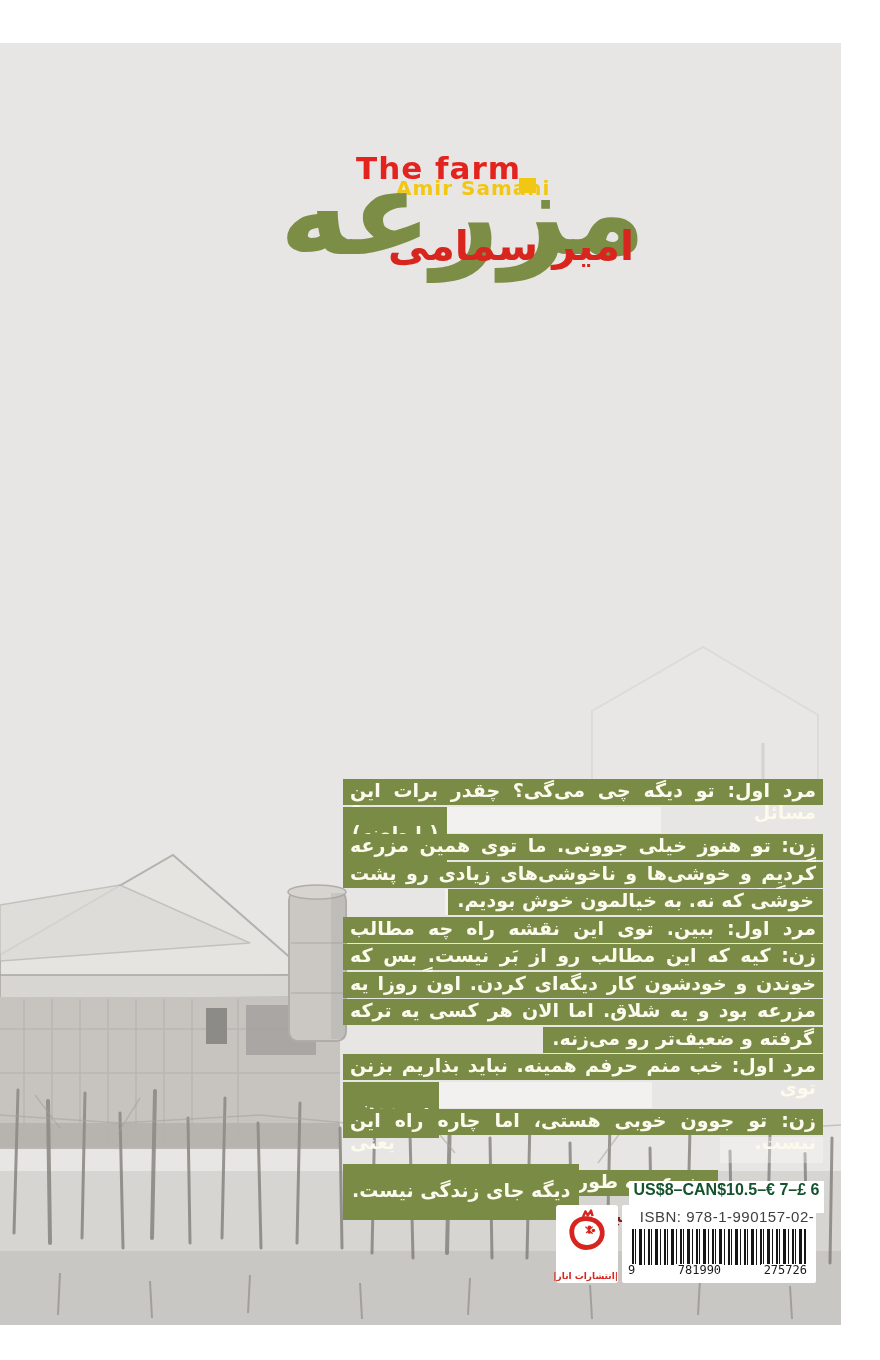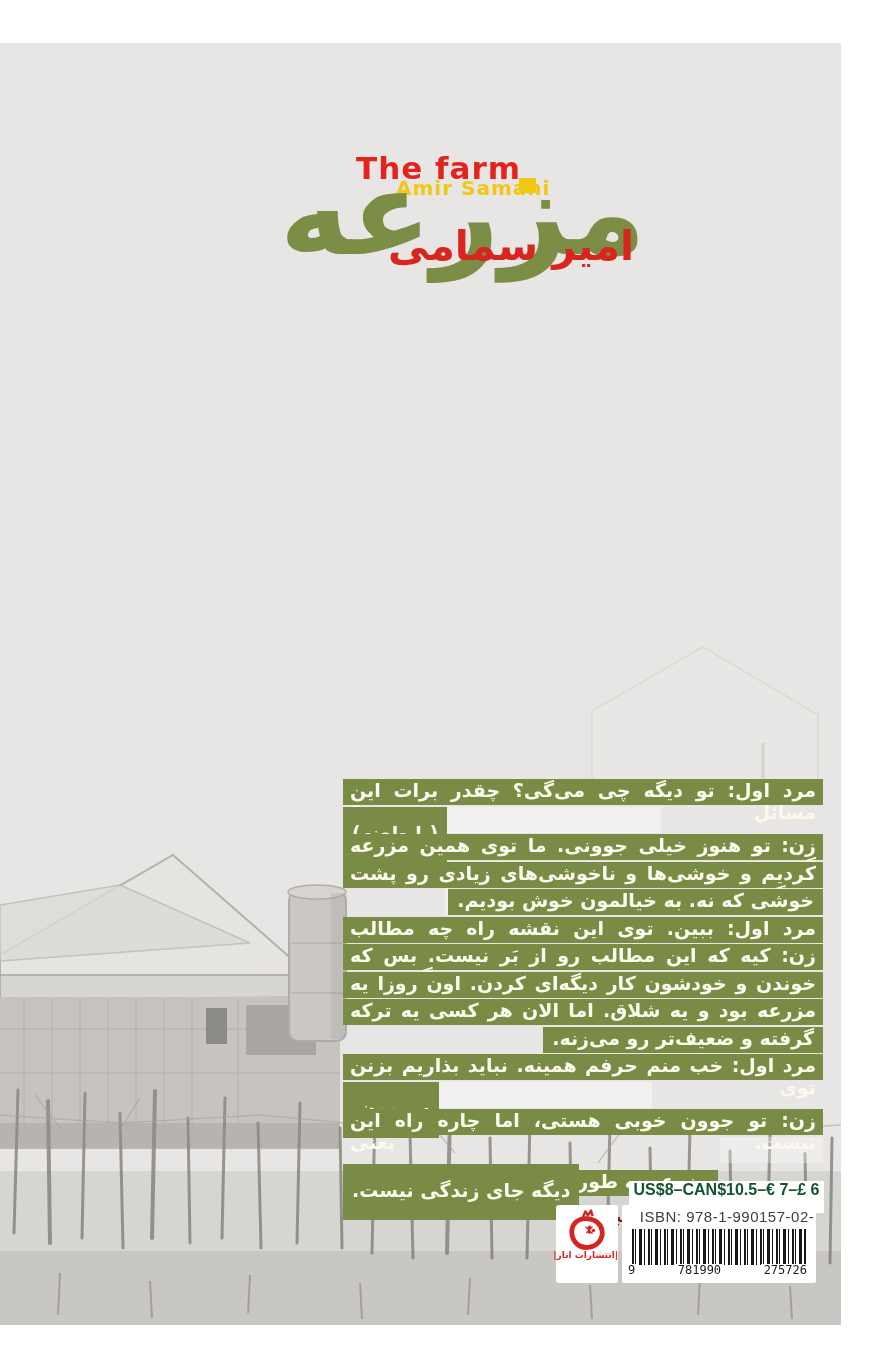--- a/index.html
+++ b/index.html
@@ -55,21 +55,21 @@
       #fff 4px 7px,#161616 7px 10px,#fff 10px 12px,#161616 12px 13px,#fff 13px 16px);}
   .guard{position:absolute;top:0;bottom:3px;width:2px;background:#161616;}
   .g-l{left:0}.g-m{left:50%}.g-r{right:0}
   .digits{position:absolute;left:-7px;right:-4px;bottom:-1px;display:flex;
     justify-content:space-between;color:#1a1a1a;
     font:12px "DejaVu Sans Mono",monospace;}
   .digits span{background:#fff;padding:0 3px;line-height:12px;}
   .logo-box{position:absolute;left:556px;top:1205px;width:62px;height:78px;z-index:6;
     background:#ffffff;border-radius:3px;}
   .logo-box svg{display:block;margin:4px auto 0 auto;}
-  .publisher{position:absolute;left:0;right:0;bottom:23px;text-align:center;direction:rtl;
+  .publisher{position:absolute;left:0;right:0;bottom:2px;text-align:center;direction:rtl;
     color:#d6251f;font:bold 9px "DejaVu Sans",sans-serif;white-space:nowrap;}
 </style>
 </head>
 <body>
 
 <div class="page">
 
   <div class="photo">
     <svg width="841" height="1282" viewBox="0 0 841 1282">
 

